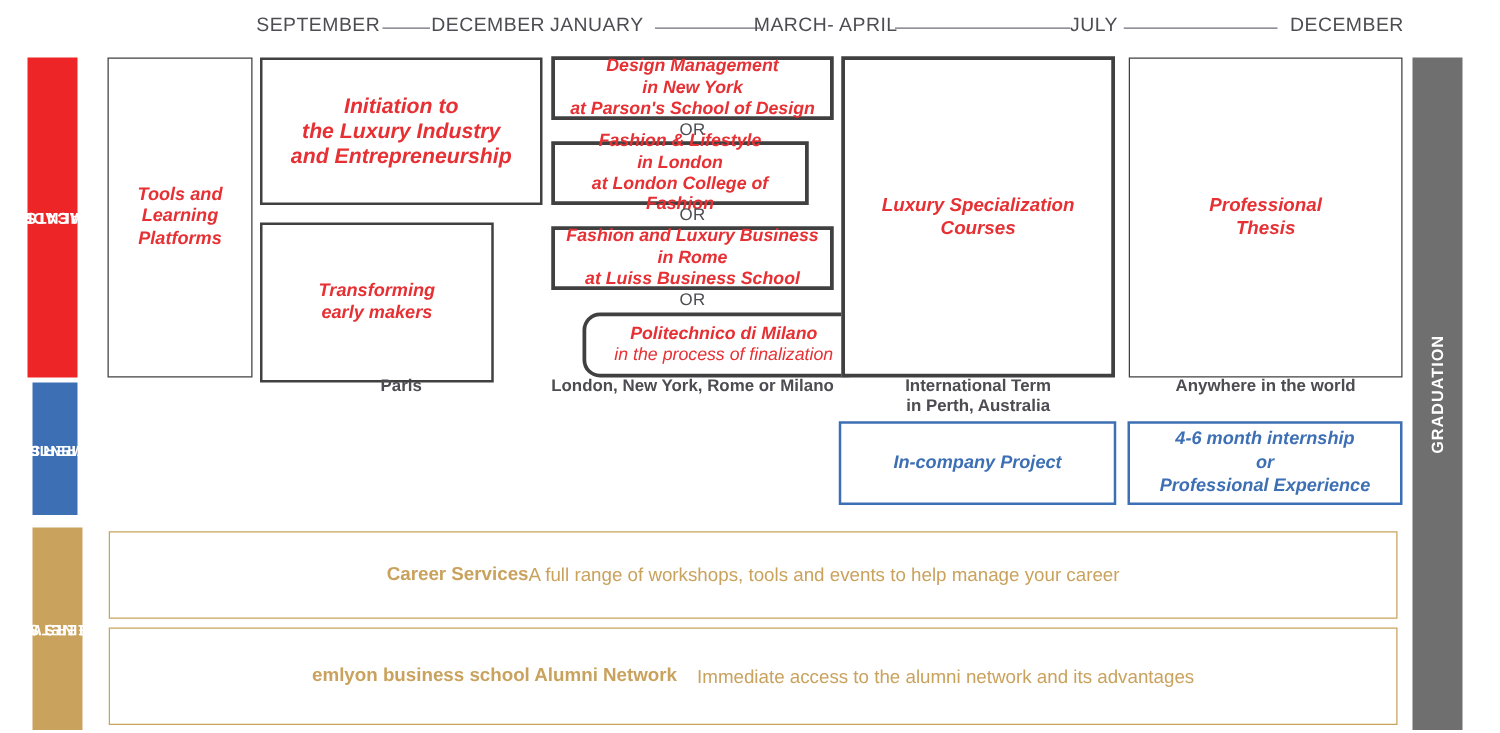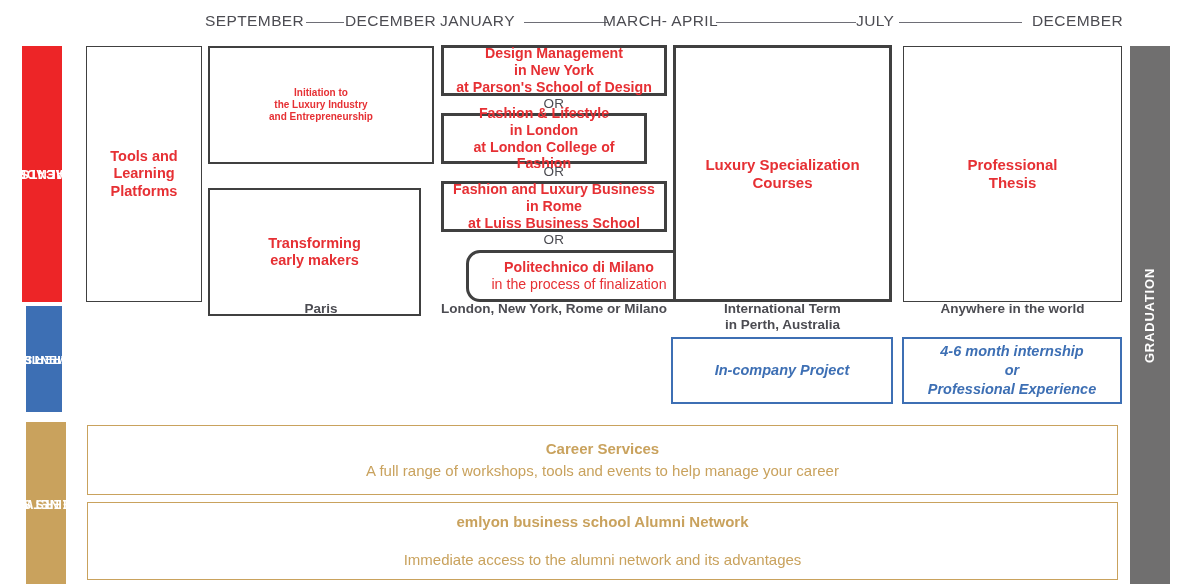--- a/index.html
+++ b/index.html
@@ -92,20 +92,21 @@
     box-sizing: border-box;
     border: 2px solid #404040;
     background: #ffffff;
     color: #E63034;
     font-weight: 700;
     display: flex;
     align-items: center;
     justify-content: center;
     text-align: center;
     line-height: 1.18;
+    font-style: italic;
   }
   .rbox.thick { border-width: 3px; }
   .rbox.thin  { border-width: 1.6px; }
   .rbox .t { padding: 0 6px; }
 
   .sub-light {
     font-weight: 400;
     display: block;
   }
 
@@ -136,21 +137,21 @@
   }
 
   
   .gbox {
     position: absolute;
     box-sizing: border-box;
     border: 1.6px solid #C9A25D;
     background: #ffffff;
     color: #C9A25D;
     display: flex;
-    flex-direction: column;
+    flex-direction: row;
     align-items: center;
     justify-content: center;
     text-align: center;
   }
   .gbox .ttl {
     font-weight: 700;
     font-size: 15px;
     line-height: 1.3;
   }
   .gbox .ttl .em { font-weight: 700; }
@@ -217,29 +218,29 @@
   </div>
 
   <div class="rbox thin" style="left:86px; top:46px; width:116px; height:256px; font-size:14.5px;">
     <div class="t">
       <span>Tools and</span><br>
       <span>Learning</span><br>
       <span>Platforms</span>
     </div>
   </div>
 
-  <div class="rbox" style="left:208px; top:46px; width:226px; height:118px; font-size:10px;">
+  <div class="rbox" style="left:208px; top:46px; width:226px; height:118px; font-size:17px;">
     <div class="t">
       <span>Initiation to</span><br>
       <span>the Luxury Industry</span><br>
       <span>and Entrepreneurship</span>
     </div>
   </div>
 
-  <div class="rbox" style="left:208px; top:188px; width:213px; height:128px; font-size:14.5px;">
+  <div class="rbox" style="left:208px; top:178px; width:187px; height:128px; font-size:14.5px;">
     <div class="t">
       <span>Transforming</span><br>
       <span>early makers</span>
     </div>
   </div>
 
   <div class="rbox thick" style="left:441px; top:45px; width:226px; height:51px; font-size:14.2px;">
     <div class="t">
       <span>Design Management</span><br>
       <span>in New York</span><br>

